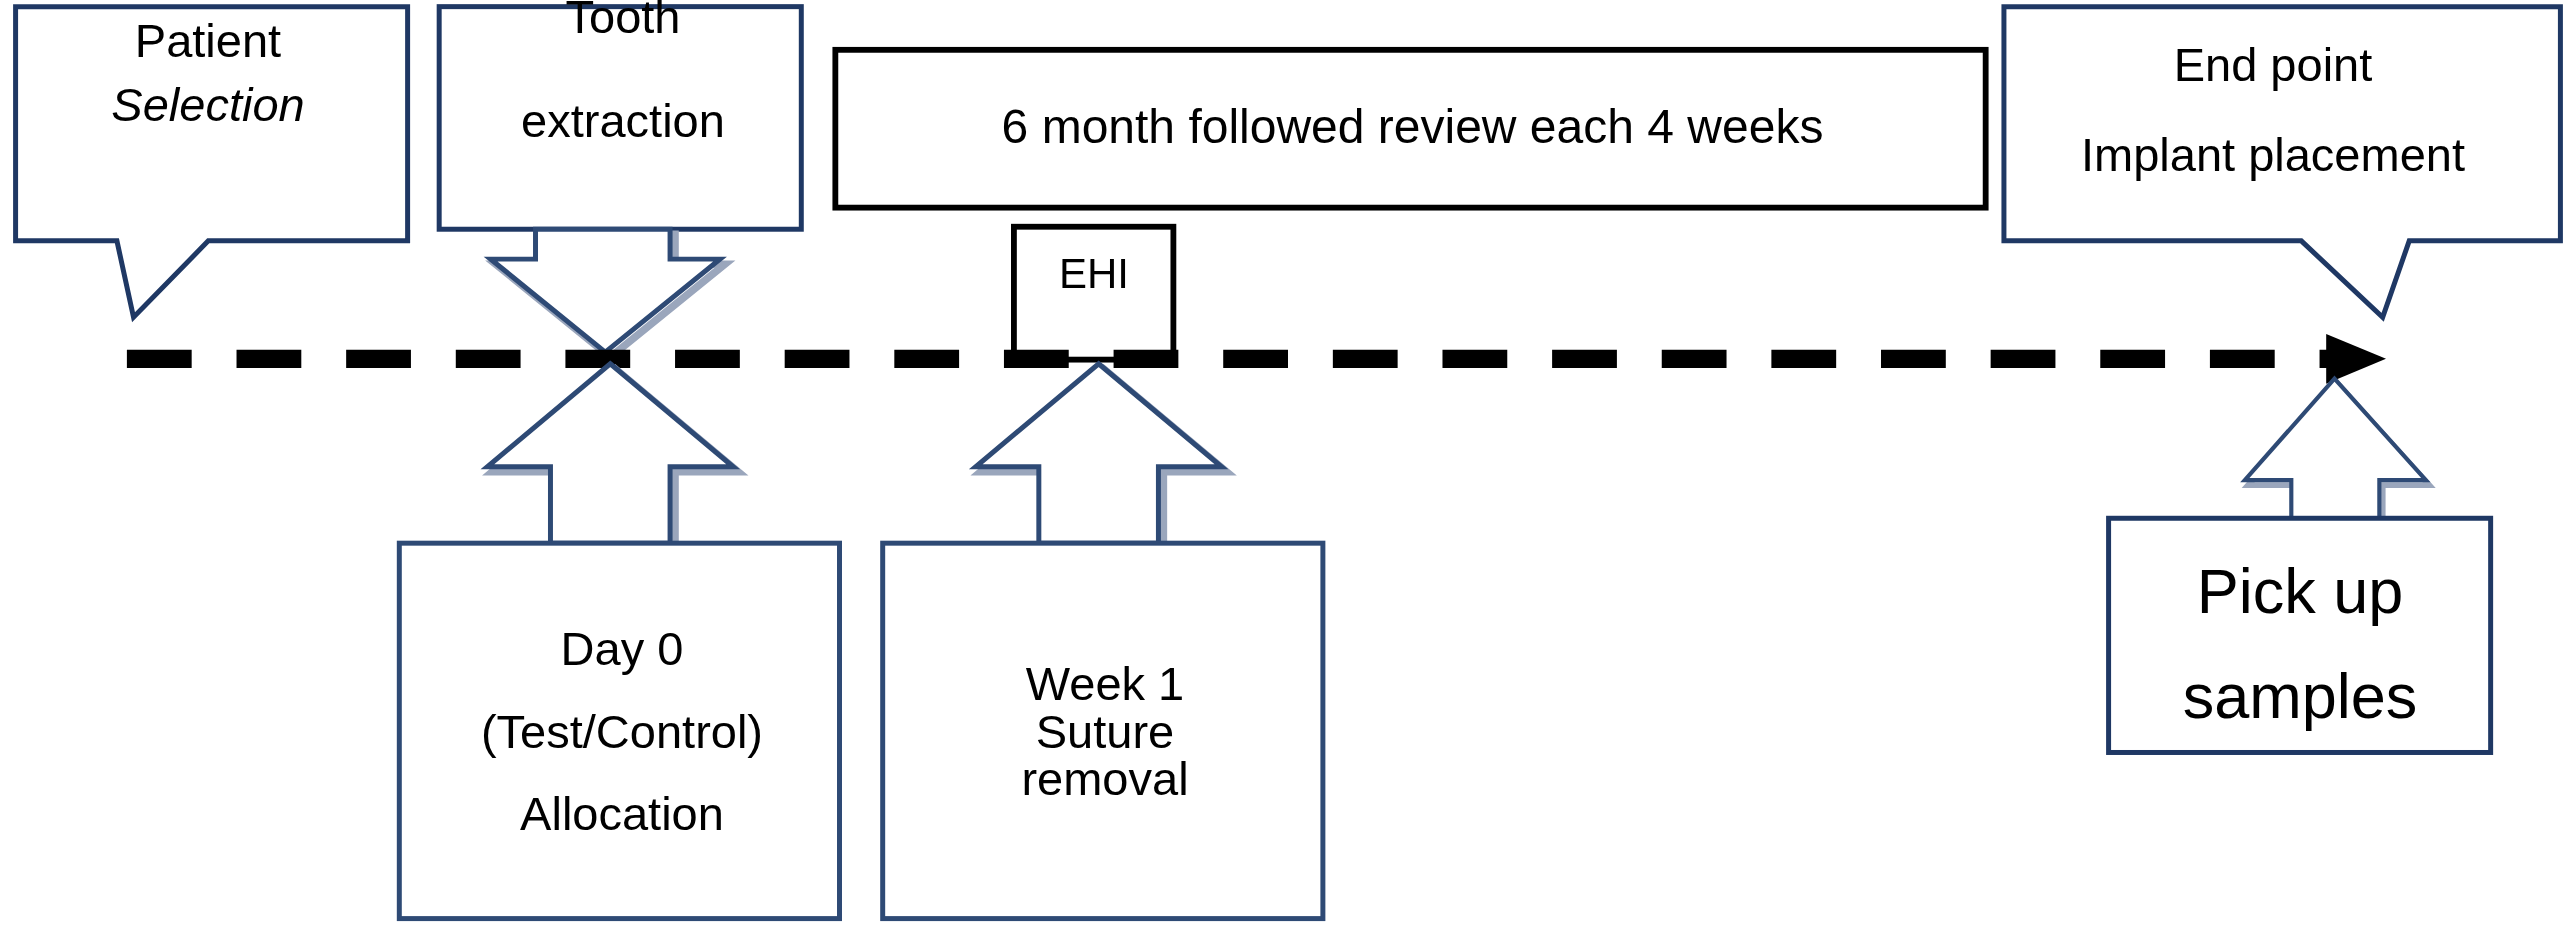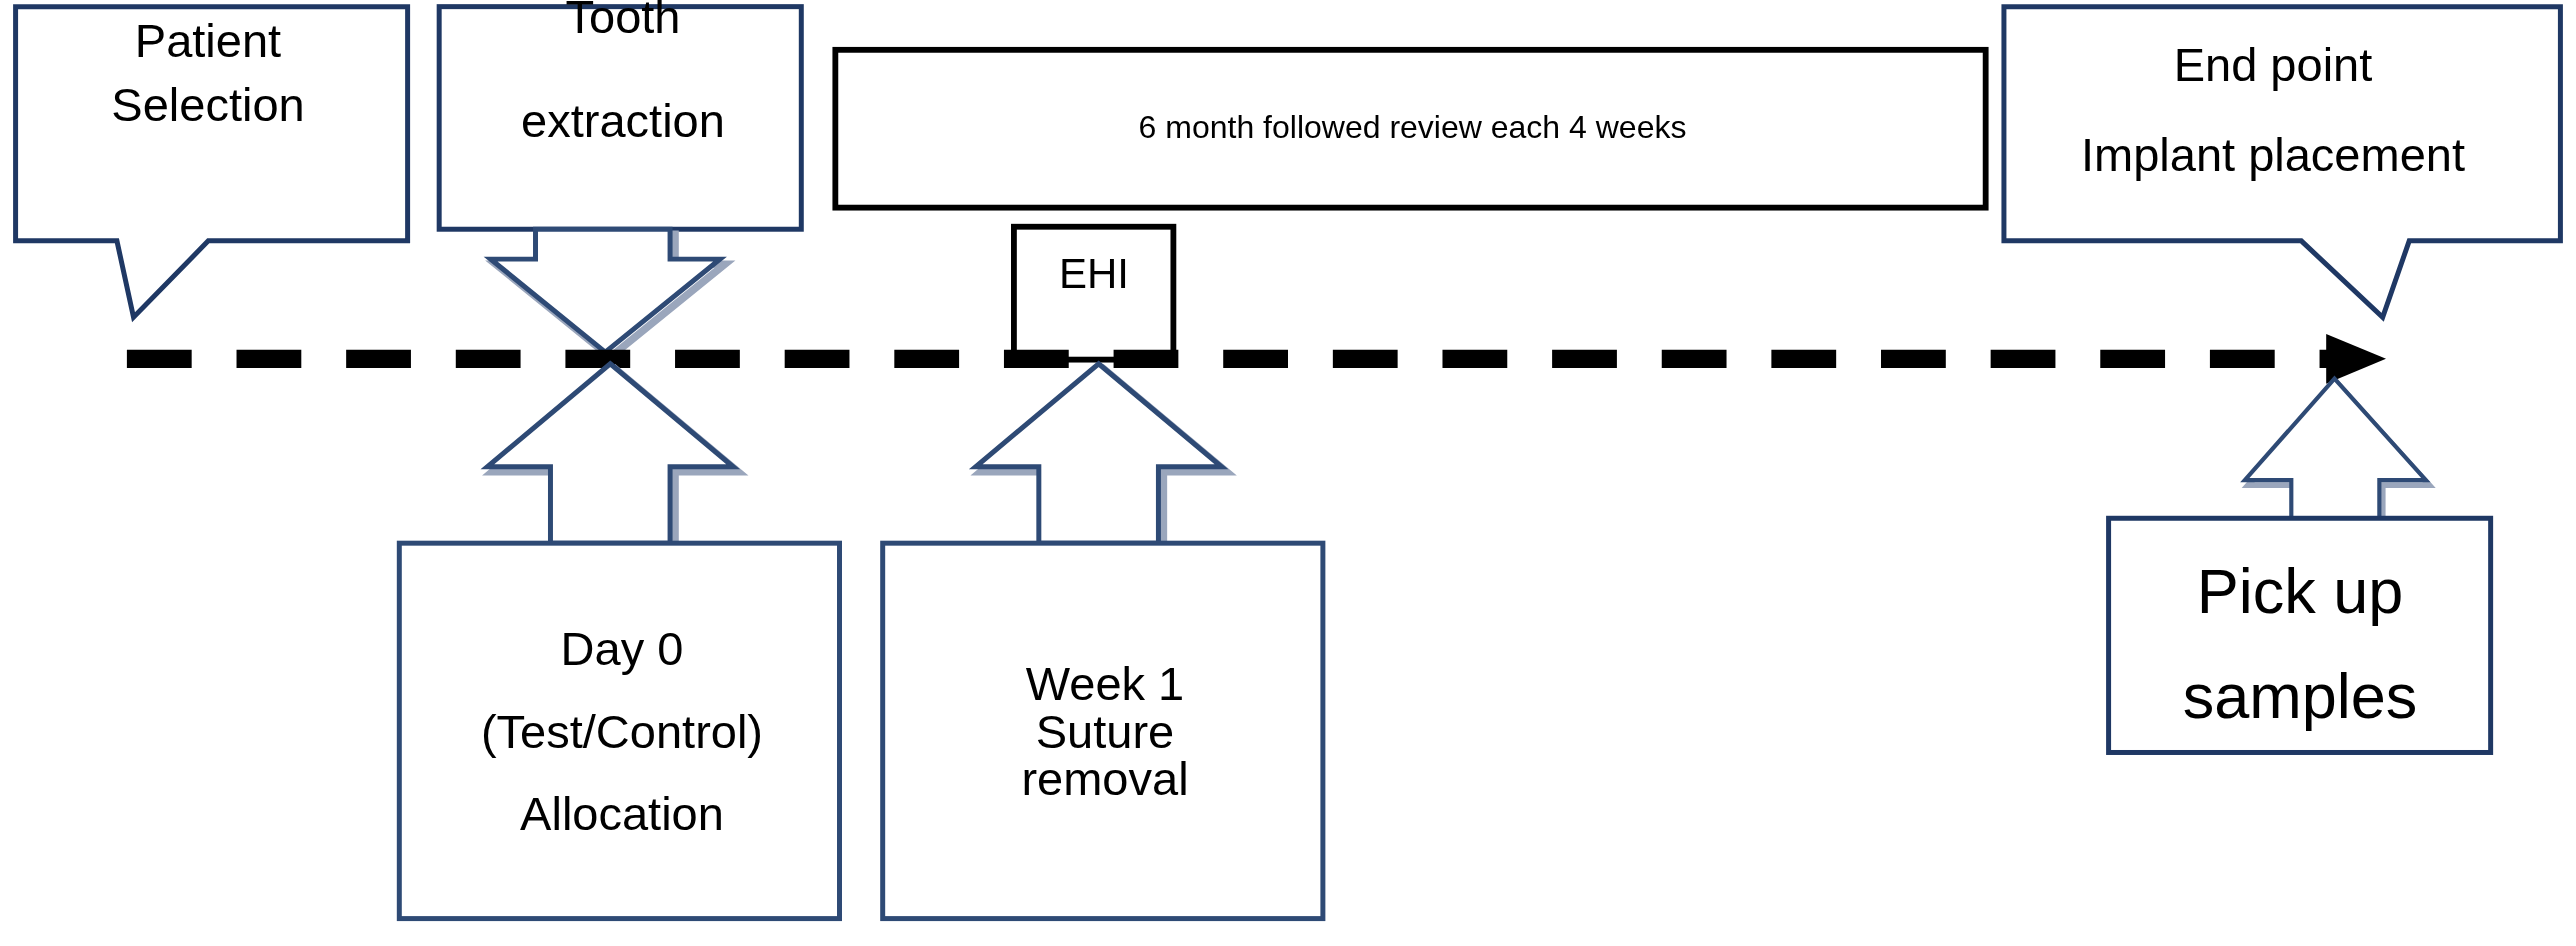--- a/index.html
+++ b/index.html
@@ -40,32 +40,32 @@
   }
   .box-label .ln {
     display: block;
     white-space: nowrap;
   }
   
   #lbl-patient-selection {
     left: 25px; top: 8.3px; width: 366px; height: 129px;
     font-size: 47px;
   }
-  #lbl-patient-selection .ln + .ln { margin-top: 16px; }
+  #lbl-patient-selection .ln + .ln { margin-top: 16px; font-style: italic; }
 
   #lbl-tooth-extraction {
     left: 440px; top: 6.6px; width: 366px; height: 125px;
     font-size: 47px;
     gap: 33px;
   }
   #lbl-tooth-extraction .ln + .ln { margin-top: 23px; }
 
   #lbl-review {
     left: 839px; top: 46px; width: 1147px; height: 162px;
-    font-size: 32px;
+    font-size: 48px;
   }
 
   #lbl-endpoint {
     left: 2011px; top: 8.3px; width: 524px; height: 204px;
     font-size: 47px;
   }
   #lbl-endpoint .ln + .ln { margin-top: 42px; }
 
   #lbl-ehi {
     left: 1014px; top: 229px; width: 160px; height: 91px;

